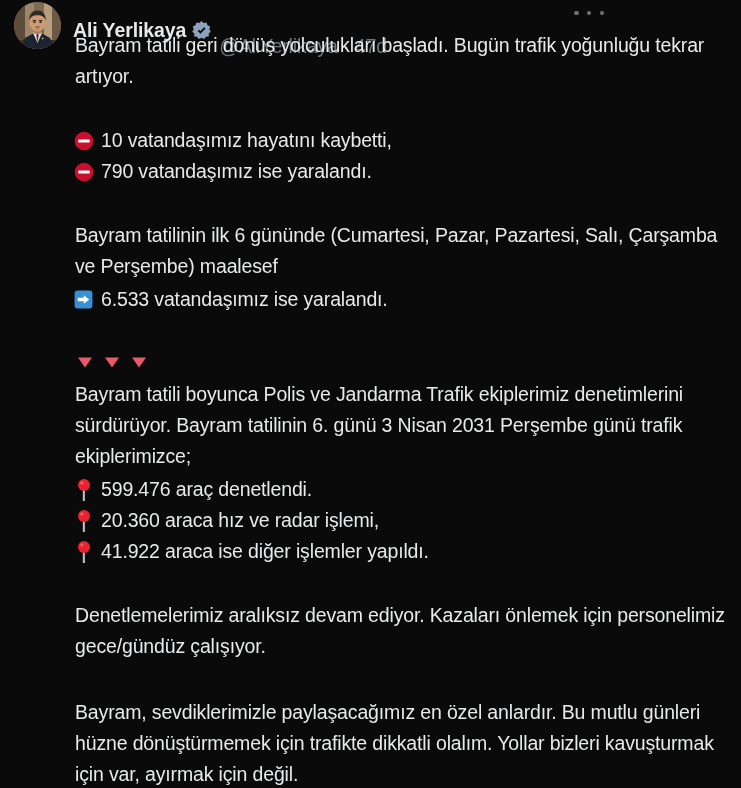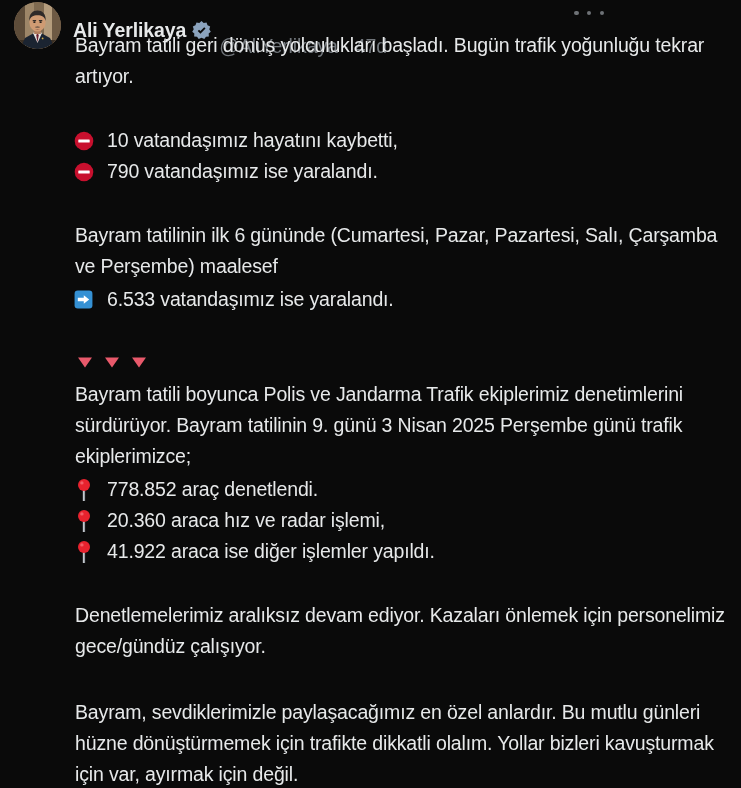--- a/index.html
+++ b/index.html
@@ -122,21 +122,21 @@
   .blank-line {
     height: 31px;
   }
 
   .emoji-line {
     display: flex;
     align-items: flex-start;
     line-height: 31px;
   }
   .emoji-line .etext {
-    margin-left: 13px;
+    margin-left: 7px;
   }
 
   
   .emo {
     flex: 0 0 auto;
     width: 21px;
     height: 31px;
     display: inline-flex;
     align-items: center;
     justify-content: center;
@@ -279,32 +279,32 @@
             <path d="M2 4.5h14L9 14.5z" fill="#e8596b"></path>
           </svg>
       </span>
       <span class="tri">
         <svg width="18" height="18" viewBox="0 0 18 18">
             <path d="M2 4.5h14L9 14.5z" fill="#e8596b"></path>
           </svg>
       </span>
     </div>
 
-    <div class="para">Bayram tatili boyunca Polis ve Jandarma Trafik ekiplerimiz denetimlerini sürdürüyor. Bayram tatilinin 9. günü 3 Nisan 2025 Perşembe günü trafik ekiplerimizce;</div>
+    <div class="para">Bayram tatili boyunca Polis ve Jandarma Trafik ekiplerimiz denetimlerini sürdürüyor. Bayram tatilinin 6. günü 3 Nisan 2031 Perşembe günü trafik ekiplerimizce;</div>
 
     <div class="emoji-line">
       <span class="emo">
         <svg width="18" height="24" viewBox="0 0 18 24">
             <rect x="7.9" y="11" width="2.2" height="12" fill="#9aa0a6"></rect>
             <rect x="7.9" y="11" width="1" height="12" fill="#c8cdd2"></rect>
             <circle cx="9" cy="7" r="6" fill="#e8222e"></circle>
             <circle cx="6.9" cy="4.9" r="1.7" fill="#f5737c" opacity="0.75"></circle>
           </svg>
       </span>
-      <span class="etext">778.852 araç denetlendi.</span>
+      <span class="etext">599.476 araç denetlendi.</span>
     </div>
 
     <div class="emoji-line">
       <span class="emo">
         <svg width="18" height="24" viewBox="0 0 18 24">
             <rect x="7.9" y="11" width="2.2" height="12" fill="#9aa0a6"></rect>
             <rect x="7.9" y="11" width="1" height="12" fill="#c8cdd2"></rect>
             <circle cx="9" cy="7" r="6" fill="#e8222e"></circle>
             <circle cx="6.9" cy="4.9" r="1.7" fill="#f5737c" opacity="0.75"></circle>
           </svg>

